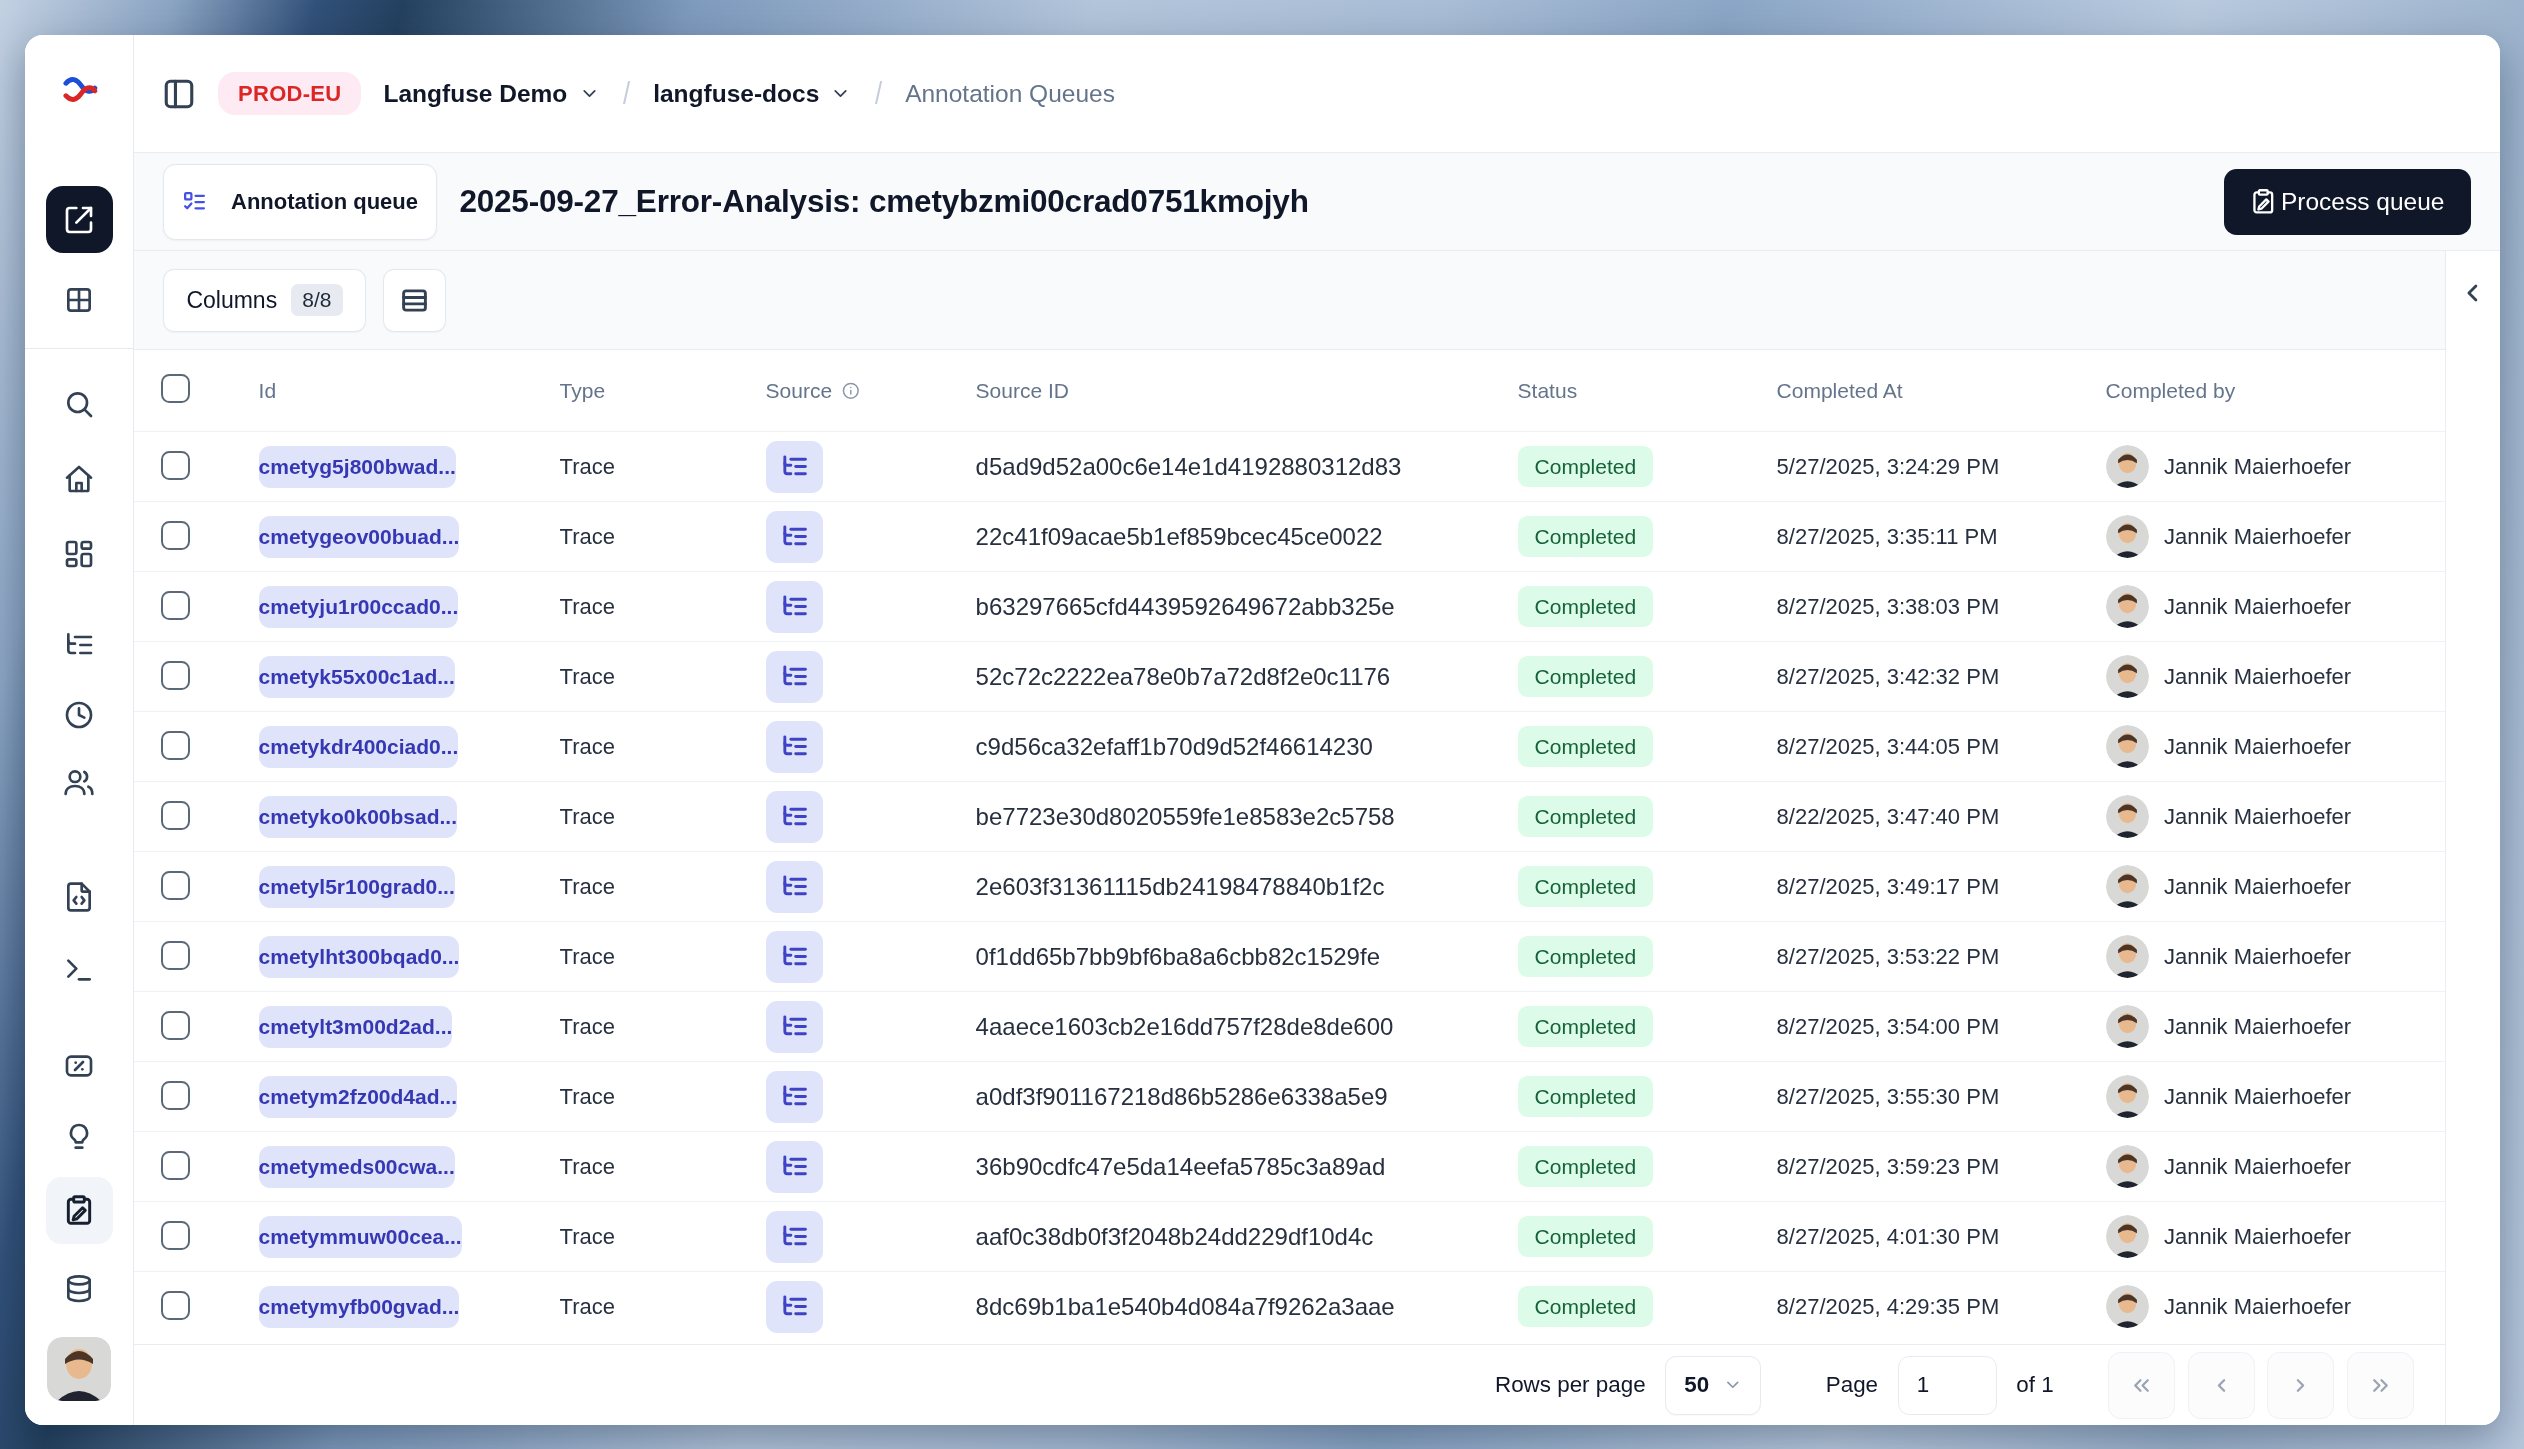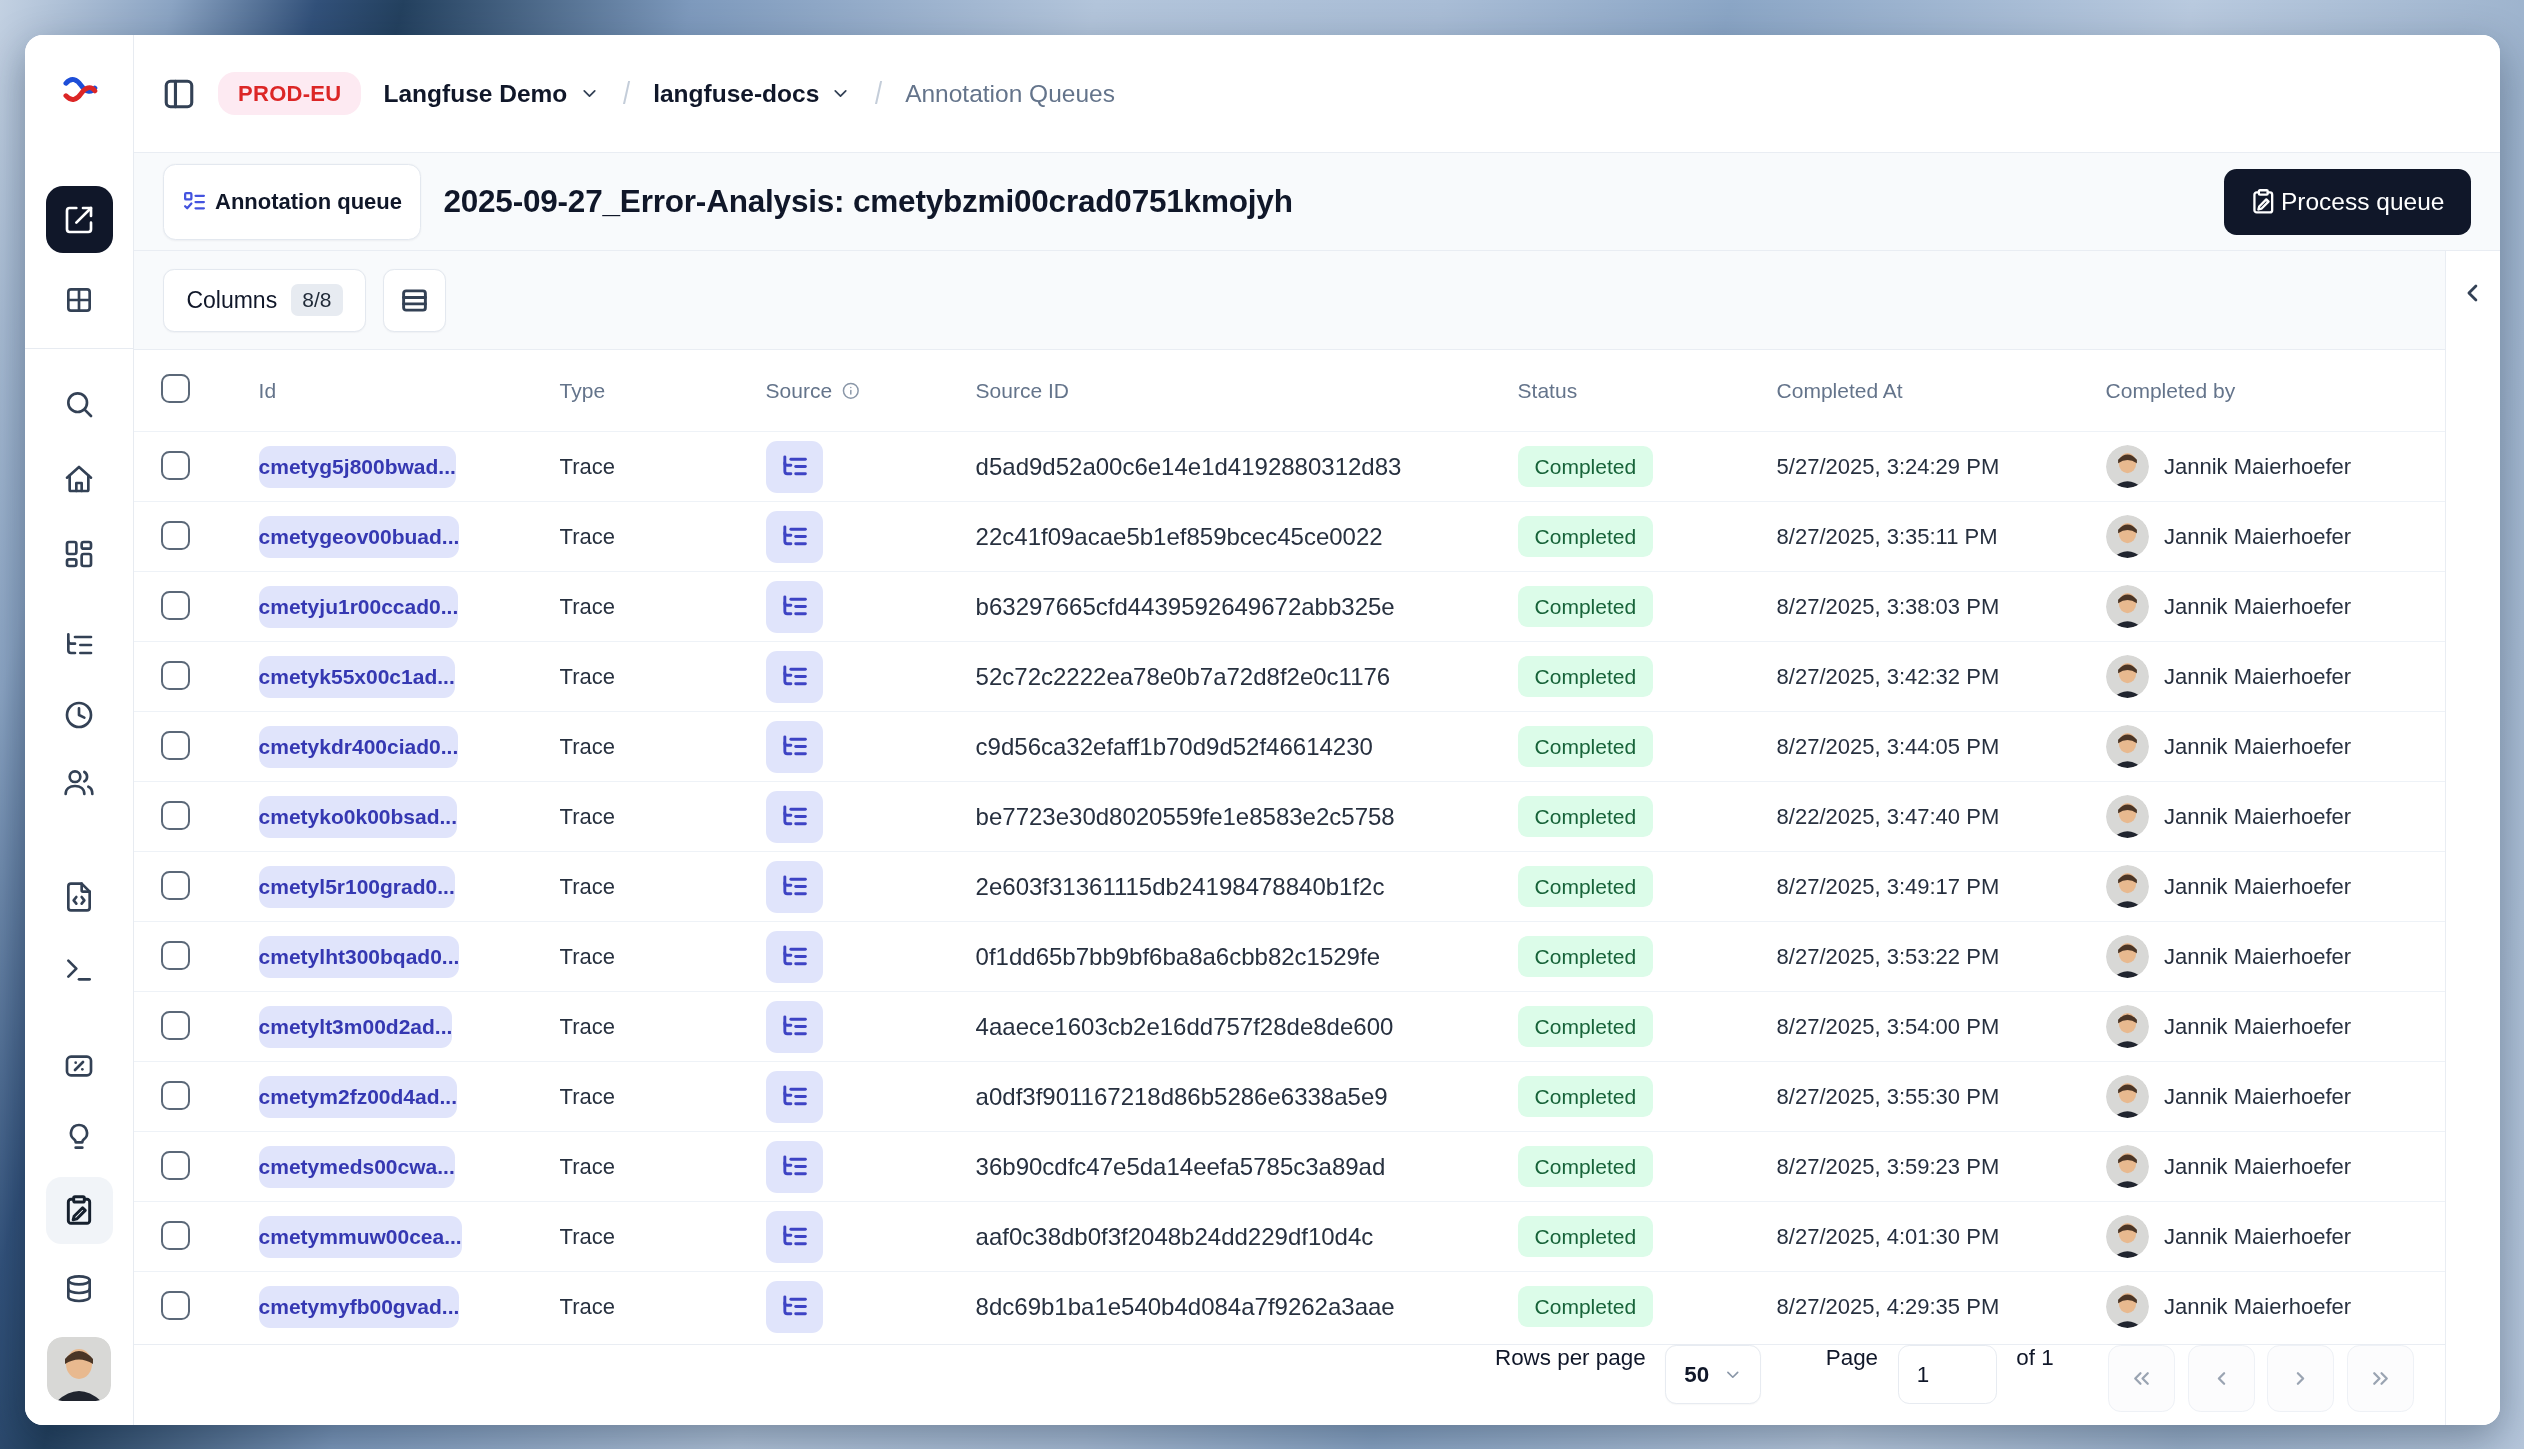--- a/index.html
+++ b/index.html
@@ -31,21 +31,21 @@
   
   .main { flex:1; display:flex; flex-direction:column; min-width:0; }
 
   .topbar { height:118px; flex-shrink:0; border-bottom:0.7px solid #e9edf3; display:flex; align-items:center; padding:0 28px; gap:22.4px; background:#fff; }
   .env-badge { background:#fdeaf2; color:#dc2626; font-size:22px; font-weight:600; padding:8.4px 19.6px; border-radius:17px; letter-spacing:0.3px; }
   .crumb { font-size:24.5px; font-weight:600; color:#101729; display:flex; align-items:center; gap:11.2px; }
   .crumb.muted { color:#64748b; font-weight:500; }
   .slash { color:#c4cdd9; font-size:32px; font-weight:300; transform:scaleX(.8); }
 
   .page-head { height:98px; flex-shrink:0; background:#f8fafc; border-bottom:0.7px solid #e9edf3; display:flex; align-items:center; padding:0 29px; gap:22.4px; }
-  .queue-badge { background:#fff; border:0.7px solid #e3e8ef; border-radius:12.6px; padding:24px 18px; display:flex; align-items:center; gap:8px; font-size:22px; font-weight:600; color:#101729; box-shadow:0 0.7px 2.1px rgba(15,23,42,.05); }
+  .queue-badge { background:#fff; border:0.7px solid #e3e8ef; border-radius:12.6px; padding:24px 18px; display:flex; align-items:center; gap:24px; font-size:22px; font-weight:600; color:#101729; box-shadow:0 0.7px 2.1px rgba(15,23,42,.05); }
   .queue-badge .ic { stroke:#4353df; stroke-width:2.2; }
   .page-title { font-size:31.5px; font-weight:700; color:#101729; letter-spacing:-0.2px; }
   .process-btn { margin-left:auto; background:#101729; color:#fff; border:none; border-radius:12.6px; height:66px; padding:0 26.6px; display:flex; align-items:center; gap:4px; font-size:24.5px; font-weight:400; font-family:inherit; cursor:pointer; }
   .process-btn .ic { stroke:#fff; stroke-width:2.1; }
 
   .body-row { flex:1; display:flex; min-height:0; }
   .content { flex:1; display:flex; flex-direction:column; min-width:0; }
   .right-rail { width:55px; flex-shrink:0; border-left:0.7px solid #e9edf3; background:#fff; display:flex; justify-content:center; padding-top:28px; }
 
   .toolbar { height:99px; flex-shrink:0; background:#f8fafc; border-bottom:0.7px solid #e9edf3; display:flex; align-items:center; gap:17px; padding:0 29px; }
@@ -67,21 +67,21 @@
   .type-cell { font-size:22px; color:#27303f; }
   .source-tile { width:57px; height:52px; border-radius:11.2px; background:#e0e4fb; display:inline-flex; align-items:center; justify-content:center; cursor:pointer; }
   .source-tile .ic { stroke:#3d43c4; stroke-width:2.4; }
   .source-id { font-size:24px; color:#27303f; white-space:nowrap; overflow:hidden; }
   .status-badge { background:#dcfce9; color:#176339; font-size:21px; font-weight:500; padding:8.4px 17px; border-radius:9.8px; display:inline-block; }
   .ts { font-size:22px; color:#27303f; white-space:nowrap; }
   .user-cell { display:flex; align-items:center; gap:15.4px; font-size:22px; color:#27303f; }
   .avatar { width:43px; height:43px; border-radius:50%; overflow:hidden; flex-shrink:0; }
 
   
-  .tfoot { margin-top:auto; flex-shrink:0; height:81px; border-top:0.7px solid #e9edf3; display:flex; align-items:flex-start; justify-content:flex-end; gap:19.6px; padding:0 31px; background:#fff; font-size:22.4px; color:#101729; }
+  .tfoot { margin-top:auto; flex-shrink:0; height:81px; border-top:0.7px solid #e9edf3; display:flex; align-items:center; justify-content:flex-end; gap:19.6px; padding:0 31px; background:#fff; font-size:22.4px; color:#101729; }
   .select-box { width:96px; height:59px; border:0.7px solid #e7ebf1; border-radius:11.2px; display:flex; align-items:center; justify-content:space-between; padding:0 18px; box-shadow:0 0.7px 1.4px rgba(15,23,42,.03); cursor:pointer; background:#fff;font-weight:bold; }
   .select-box .ic { stroke:#8a97a8; }
   .pg-label { margin-left:45px; }
   .page-input { width:99px; height:59px; border:0.7px solid #e7ebf1; border-radius:11.2px; display:flex; align-items:center; padding:0 18px; background:#fff; }
   .nav-group { display:flex; gap:12.6px; margin-left:35px; }
   .nav-btn { width:67px; height:67px; border:0.7px solid #eef1f6; border-radius:12.6px; background:#fcfcfd; display:flex; align-items:center; justify-content:center; }
   .nav-btn .ic { stroke:#9aa4b2; stroke-width:2.2; }
 </style>
 </head>
 <body>

